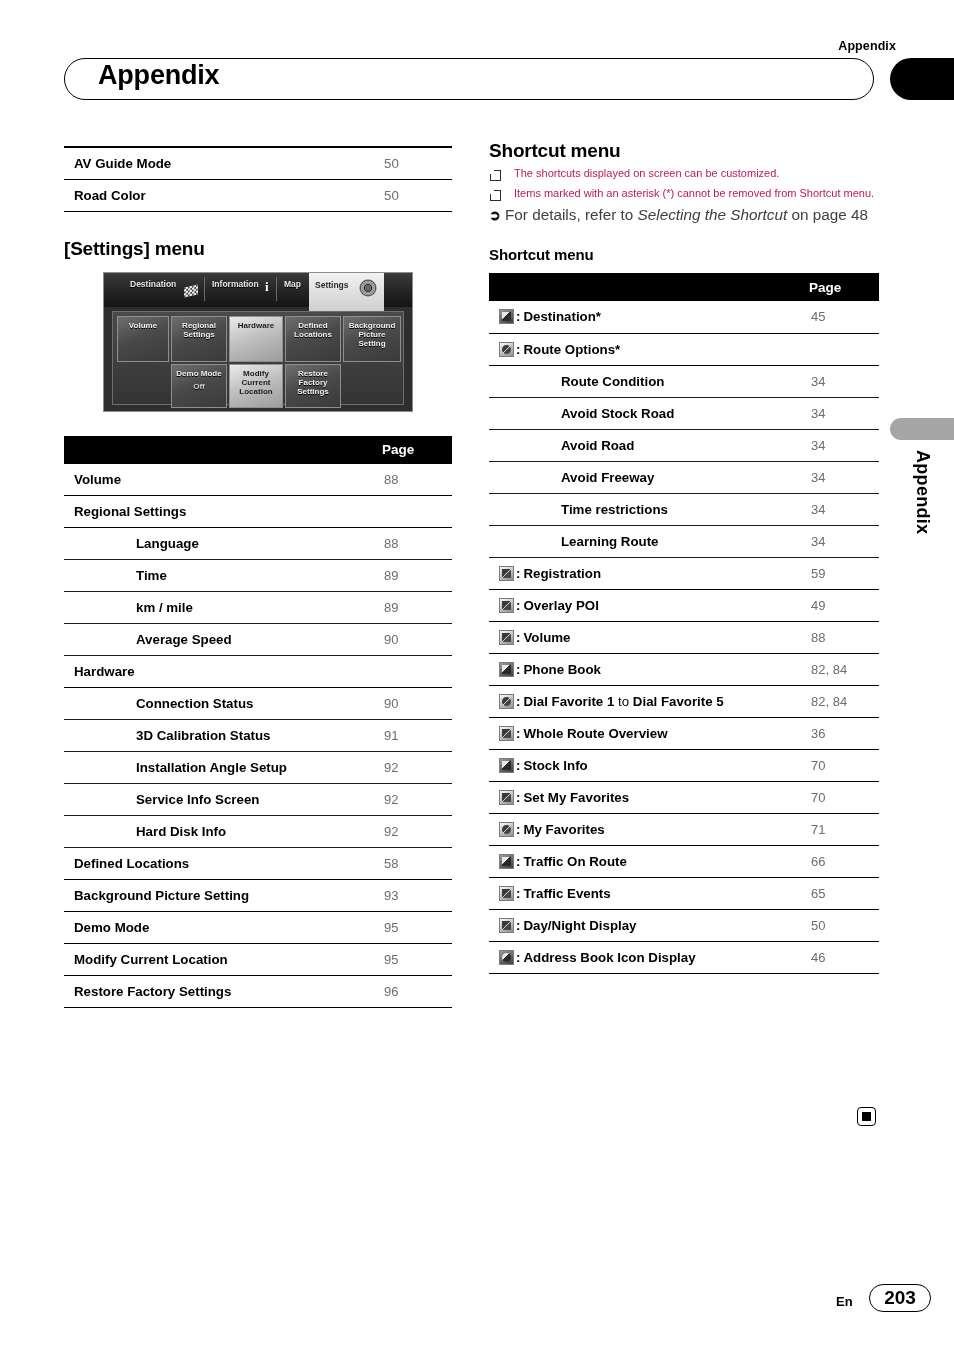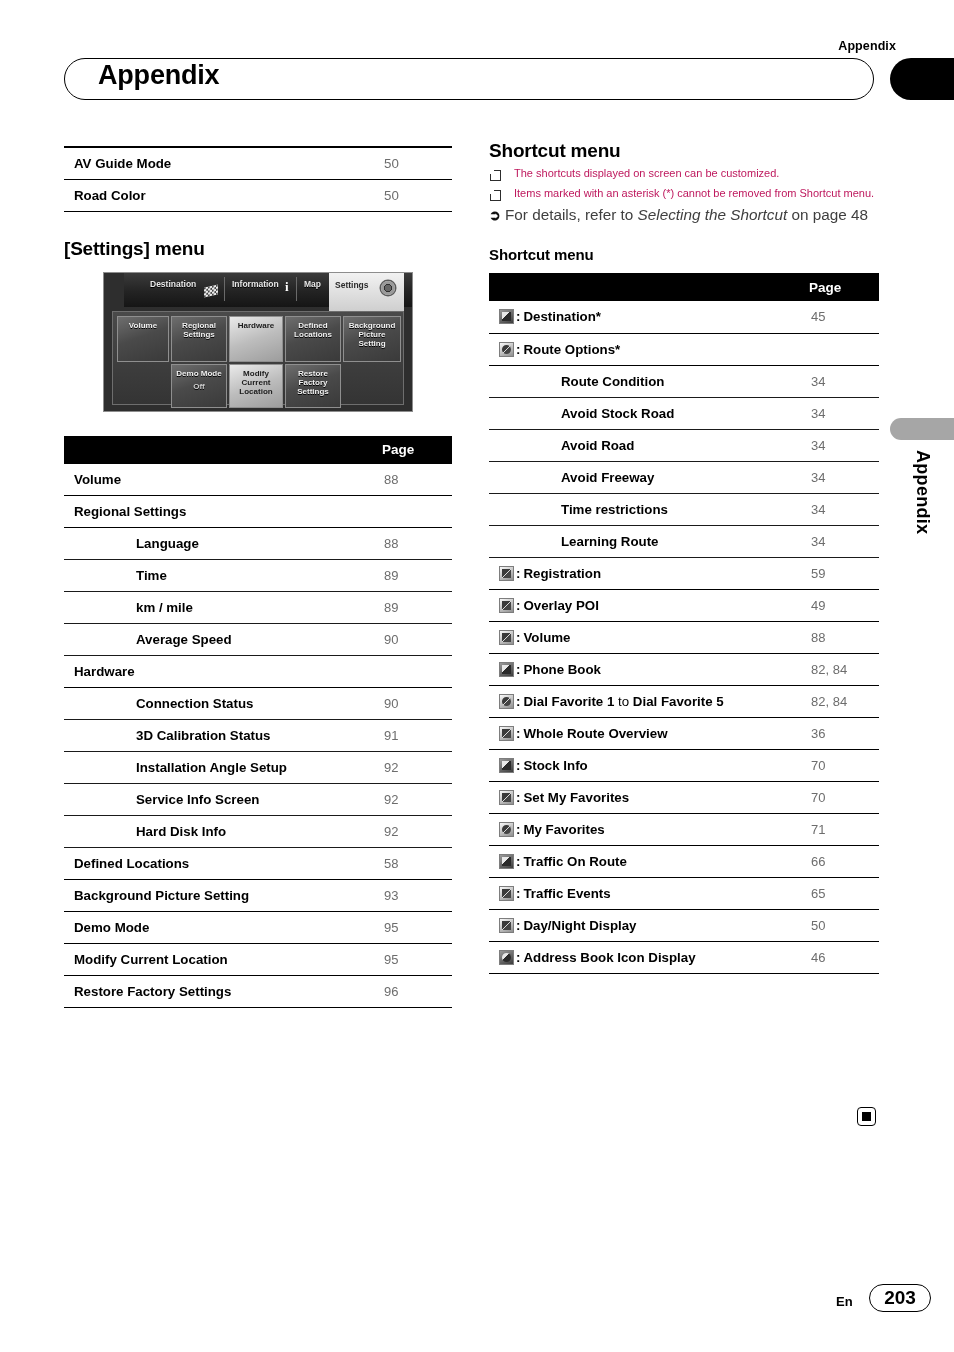--- a/index.html
+++ b/index.html
@@ -119,21 +119,20 @@
     position: relative;
     width: 310px; height: 140px;
     margin: 12px auto 0 auto;
     background: #2e2e2e;
     border: 1px solid #8d8d8d;
     overflow: hidden;
   }
   .shot .menubar {
     position: absolute; left: 0; top: 0; width: 100%; height: 34px;
     background: linear-gradient(180deg,#3b3b3b 0%,#232323 55%,#151515 100%);
-    margin-left: 20px;
   }
   .shot .menubar .mitem {
     position: absolute; top: 6px;
     color: #e8e8e8; font-size: 8.5px; font-weight: bold;
     text-shadow: 0 1px 0 #000;
     white-space: nowrap;
   }
   .shot .menubar .sep {
     position: absolute; top: 4px; width: 1px; height: 24px;
     background: #6a6a6a;

